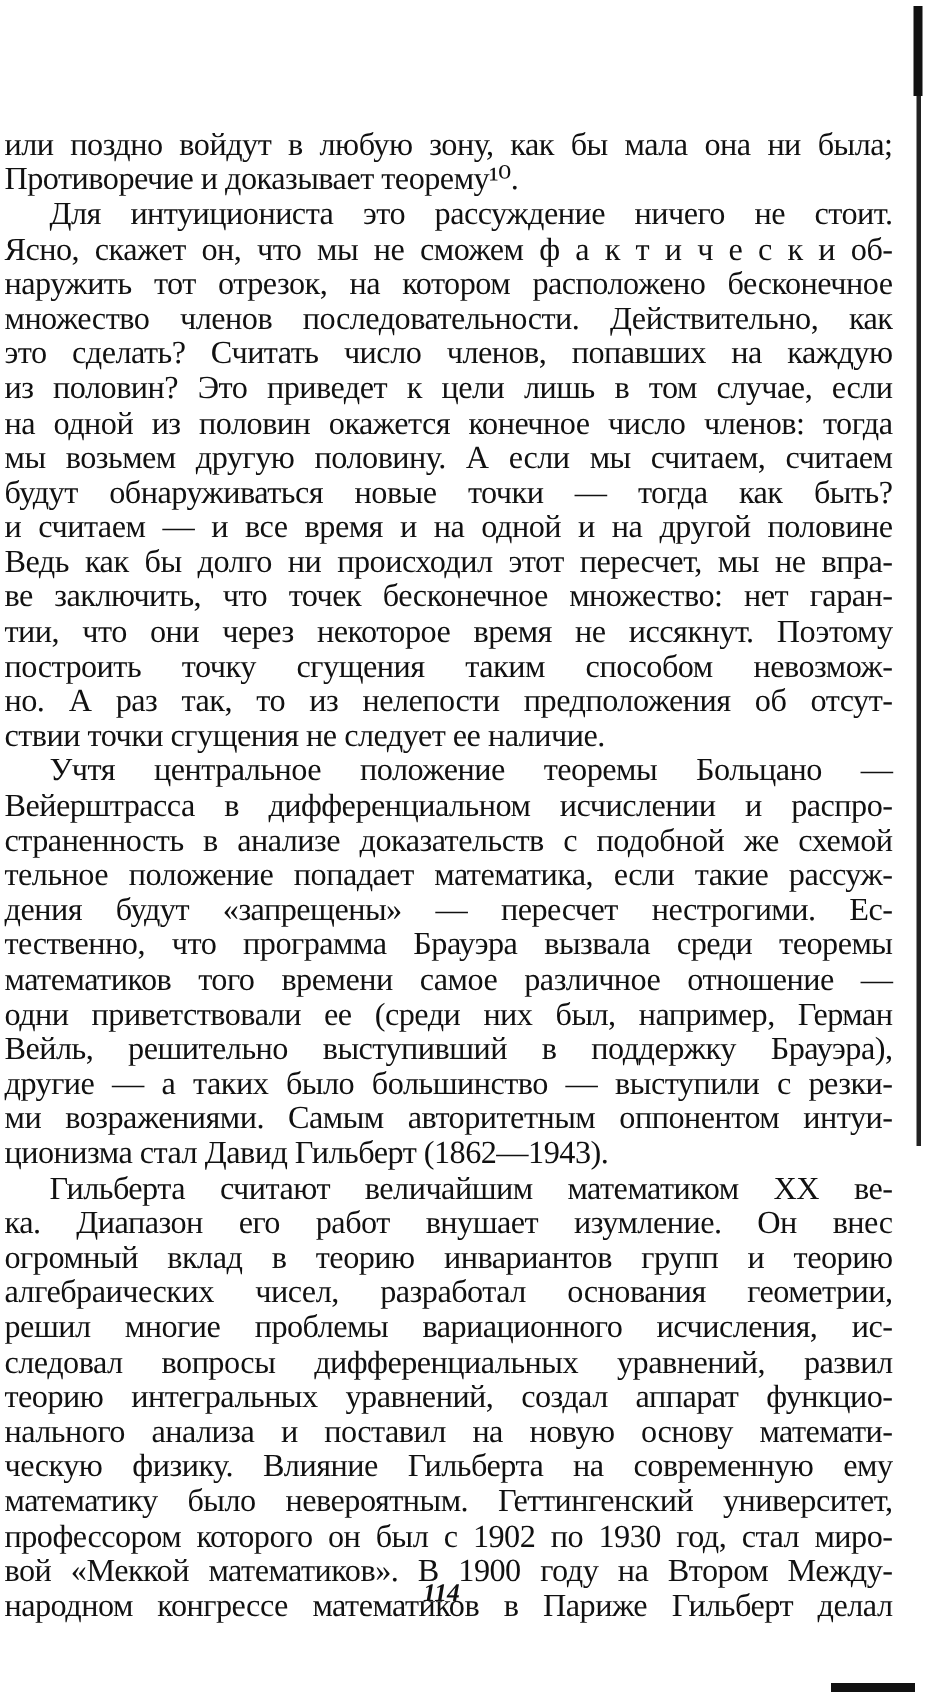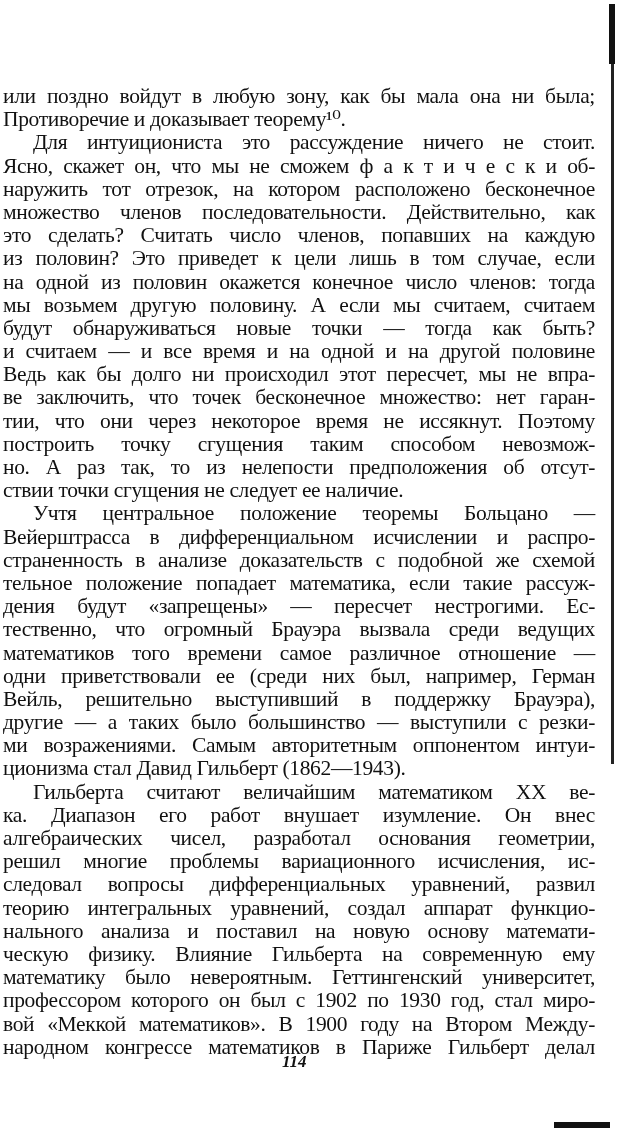--- a/index.html
+++ b/index.html
@@ -95,29 +95,30 @@
     <span class="line">ве заключить, что точек бесконечное множество: нет гаран-</span>
     <span class="line">тии, что они через некоторое время не иссякнут. Поэтому</span>
     <span class="line">построить точку сгущения таким способом невозмож-</span>
     <span class="line">но. А раз так, то из нелепости предположения об отсут-</span>
     <span class="line last">ствии точки сгущения не следует ее наличие.</span>
     <span class="line indent">Учтя центральное положение теоремы Больцано —</span>
     <span class="line">Вейерштрасса в дифференциальном исчислении и распро-</span>
     <span class="line">страненность в анализе доказательств с подобной же схемой</span>
     <span class="line">тельное положение попадает математика, если такие рассуж-</span>
     <span class="line">дения будут «запрещены» — пересчет нестрогими. Ес-</span>
-    <span class="line">тественно, что огромный Брауэра вызвала среди ведущих</span>
+    <span class="line">тественно, что программа Брауэра вызвала среди теоремы</span>
     <span class="line">математиков того времени самое различное отношение —</span>
     <span class="line">одни приветствовали ее (среди них был, например, Герман</span>
     <span class="line">Вейль, решительно выступивший в поддержку Брауэра),</span>
     <span class="line">другие — а таких было большинство — выступили с резки-</span>
     <span class="line">ми возражениями. Самым авторитетным оппонентом интуи-</span>
     <span class="line last">ционизма стал Давид Гильберт (1862—1943).</span>
     <span class="line indent">Гильберта считают величайшим математиком XX ве-</span>
     <span class="line">ка. Диапазон его работ внушает изумление. Он внес</span>
+    <span class="line">огромный вклад в теорию инвариантов групп и теорию</span>
     <span class="line">алгебраических чисел, разработал основания геометрии,</span>
     <span class="line">решил многие проблемы вариационного исчисления, ис-</span>
     <span class="line">следовал вопросы дифференциальных уравнений, развил</span>
     <span class="line">теорию интегральных уравнений, создал аппарат функцио-</span>
     <span class="line">нального анализа и поставил на новую основу математи-</span>
     <span class="line">ческую физику. Влияние Гильберта на современную ему</span>
     <span class="line">математику было невероятным. Геттингенский университет,</span>
     <span class="line">профессором которого он был с 1902 по 1930 год, стал миро-</span>
     <span class="line">вой «Меккой математиков». В 1900 году на Втором Между-</span>
     <span class="line">народном конгрессе математиков в Париже Гильберт делал</span>

